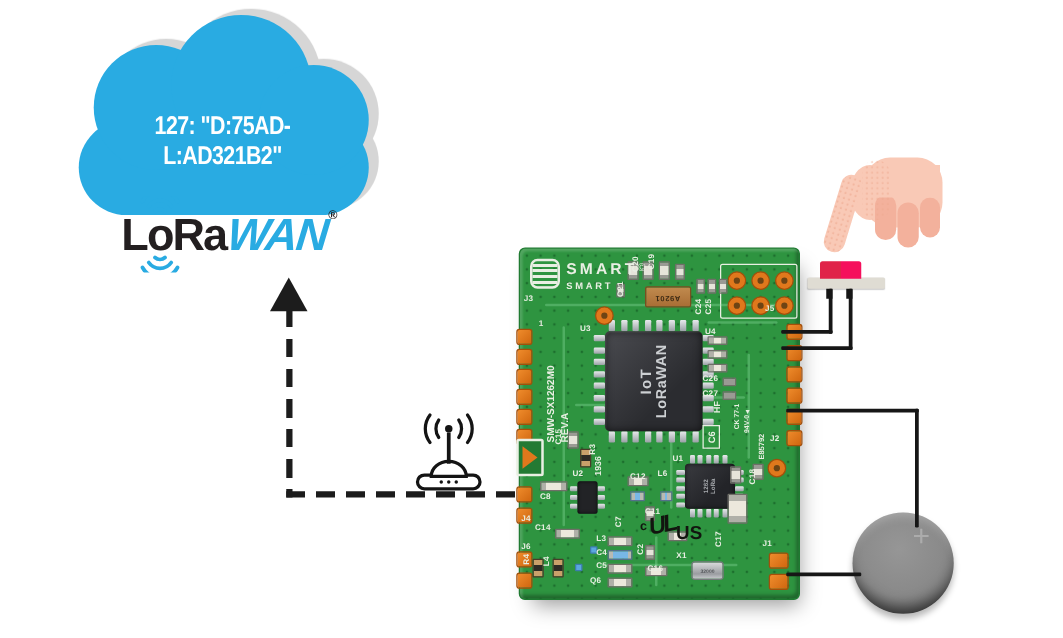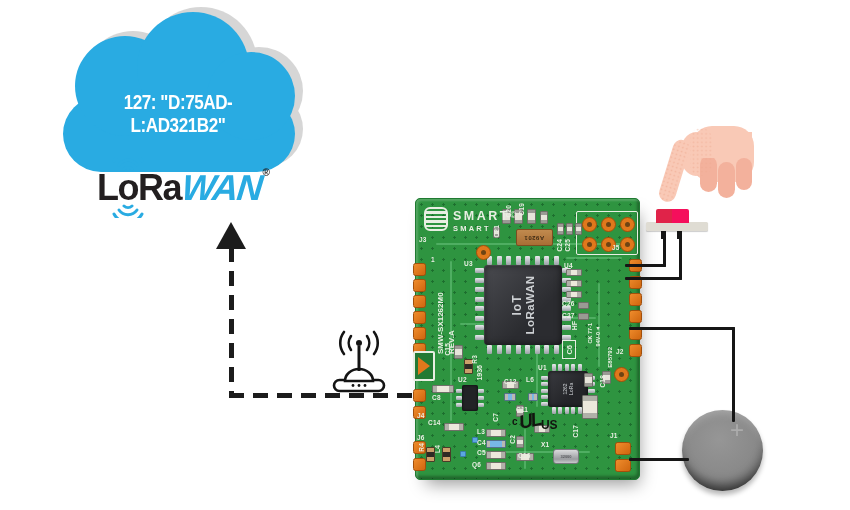--- a/index.html
+++ b/index.html
@@ -89,21 +89,21 @@
   .crystal{position:absolute;left:137px;top:250px;width:26px;height:15px;border-radius:3px;z-index:2;
     background:linear-gradient(180deg,#d9dadc,#9a9ca0 70%,#c7c9cc);border:1px solid #77797d;
     display:flex;align-items:center;justify-content:center;color:#55575b;font-size:4px;font-weight:bold;}
   .tri-marker{position:absolute;left:-3px;top:152px;width:22px;height:30px;border:2px solid #e9efe3;
     background:#237a33;z-index:3;display:flex;align-items:center;justify-content:center;border-radius:2px;}
   .tri-marker i{display:block;width:0;height:0;border-top:9px solid transparent;border-bottom:9px solid transparent;
     border-left:12px solid #e0781c;}
   .ul-mark{position:absolute;left:96px;top:212px;z-index:3;color:#12150f;display:flex;align-items:flex-start;line-height:1;}
   .ul-c{font-size:10px;font-weight:bold;margin-top:6px;}
   .ul-ul{font-size:19px;font-weight:bold;font-style:italic;letter-spacing:-2px;transform:rotate(-12deg);margin:0 1px;}
-  .ul-us{font-size:12px;font-weight:bold;margin-top:8px;}
+  .ul-us{font-size:15px;font-weight:bold;margin-top:8px;}
   .c6-box{position:absolute;left:146px;top:141px;width:14px;height:19px;border:1.2px solid #e9efe3;z-index:3;
     display:flex;align-items:center;justify-content:center;}
   .c6-box span{writing-mode:vertical-rl;transform:rotate(180deg);color:#e9efe3;font-size:7.5px;font-weight:bold;}
   .cert{position:absolute;color:#e9efe3;font-weight:bold;z-index:3;line-height:1;}
 
   
   .btn-base{position:absolute;left:646px;top:222px;width:62px;height:9px;background:#DFDCD3;border-radius:1.5px;z-index:5;
     box-shadow:0 1px 1px rgba(0,0,0,.2);}
   .btn-cap{position:absolute;left:656px;top:209px;width:33px;height:14px;z-index:5;border-radius:2px 2px 0 0;
     background:linear-gradient(90deg,#E02349 0 50%,#F50F5C 50%);}

